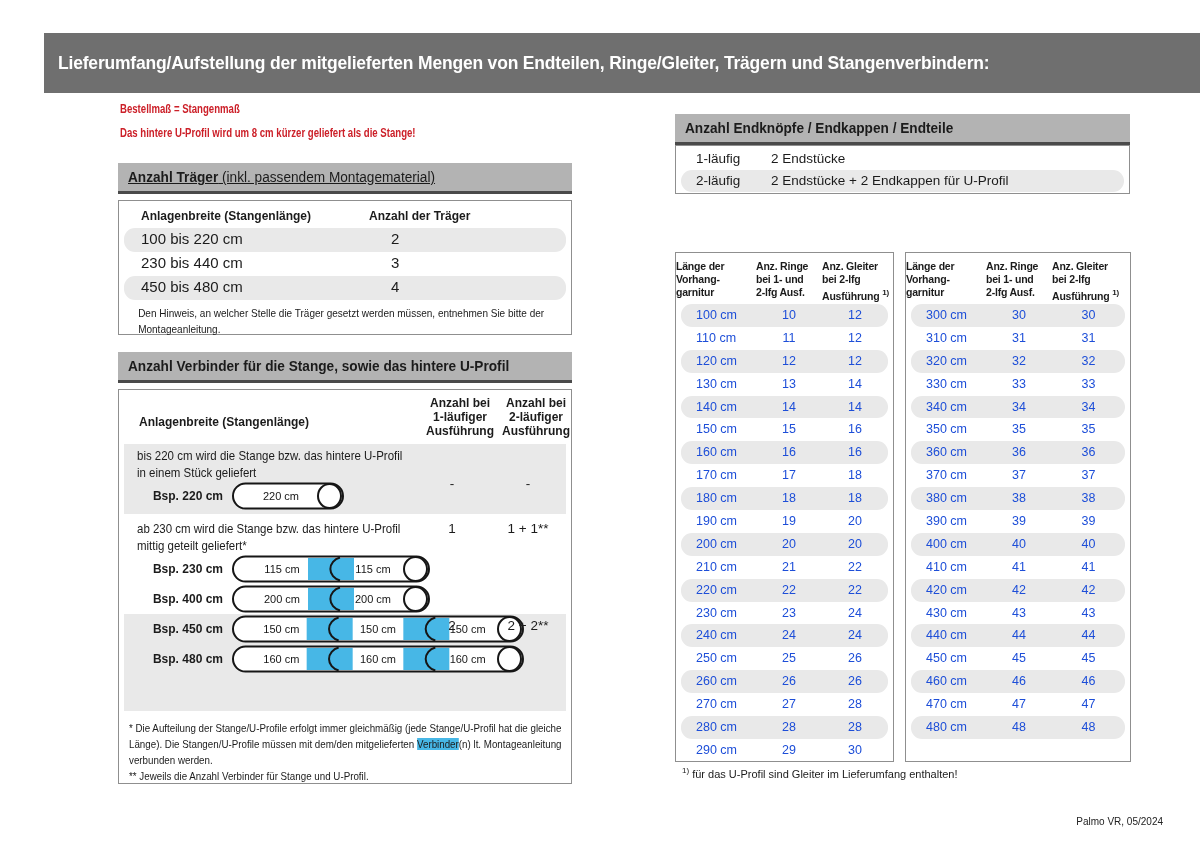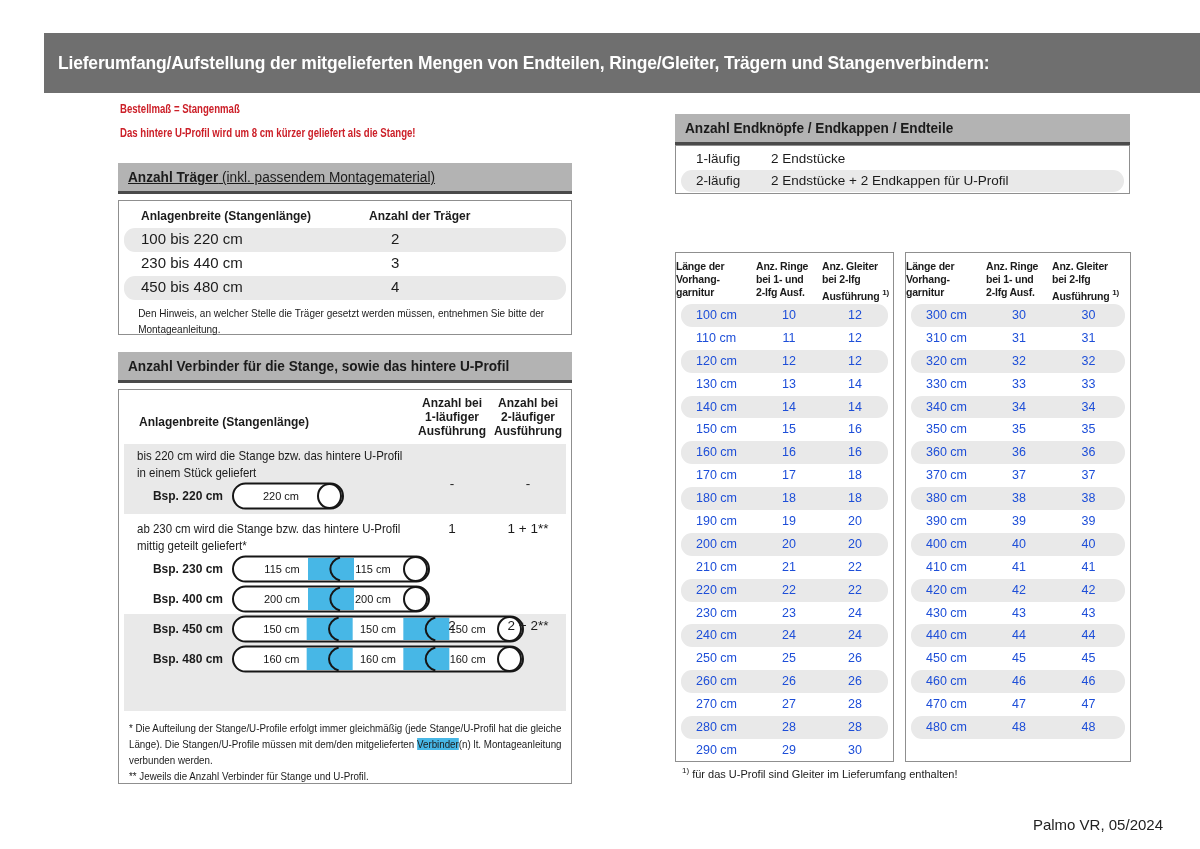--- a/index.html
+++ b/index.html
@@ -40,21 +40,21 @@
   .traeger-rows .c:nth-child(1){width:245px;padding-left:17px;}
   .traeger-rows .c:nth-child(2){padding-left:22px;}
   .traeger-note{font-size:11.5px;line-height:15.5px;margin-top:6px;padding-left:22px;width:478px;
                 transform:scaleX(.87);transform-origin:0 0;}
 
   
   .vb-box{position:absolute;left:118px;top:389px;width:454px;height:395px;border:1px solid #8f8f8f;
           box-sizing:border-box;background:#fff;}
   .vb-h1{position:absolute;left:20px;top:25px;font-weight:bold;font-size:12px;}
   .vb-h23{position:absolute;top:6px;transform:translateX(-50%);text-align:center;
-          font-weight:bold;font-size:12px;line-height:14px;white-space:nowrap;}
+          font-weight:bold;font-size:12px;line-height:14px;white-space:nowrap;margin-left:8px;}
   #vbh2{left:333px;} #vbh3{left:409px;}
   .vb-row{position:absolute;left:5px;right:5px;}
   #vb-row1{top:54px;height:70px;background:#e9e9e9;}
   #vb-row2{top:127px;height:96px;}
   #vb-row3{top:224px;height:97px;background:#e9e9e9;}
   .vb-text{margin-left:13px;padding-top:3px;font-size:13.5px;line-height:17px;}
   .vb-text div{display:inline-block;transform:scaleX(.85);transform-origin:0 50%;white-space:nowrap;}
   .vb-val{position:absolute;transform:translateX(-50%);font-size:13.5px;white-space:nowrap;}
   .vb-v1{left:328px;} .vb-v2{left:404px;}
   #vb-row1 .vb-val{top:32px;} #vb-row2 .vb-val,#vb-row3 .vb-val{top:4px;}
@@ -79,21 +79,21 @@
   .ring-head .hcell:nth-child(1){width:80px;}
   .ring-head .hcell:nth-child(2){width:66px;}
   .ring-head .hcell:nth-child(3){flex:1;}
   .ring-rows .trow{height:22.9px;line-height:22.9px;font-size:12.5px;color:#1d4ed8;}
   .ring-rows .c:nth-child(1){width:75px;padding-left:15px;}
   .ring-rows .c:nth-child(2){width:66px;text-align:center;}
   .ring-rows .c:nth-child(3){flex:1;text-align:center;}
   .ring-foot{position:absolute;left:682px;top:766px;font-size:11px;}
   sup{font-size:8px;}
 
-  .footer{position:absolute;right:37px;top:816px;font-size:15px;color:#222;}
+  .footer{position:absolute;right:37px;top:816px;font-size:10px;color:#222;}
 </style>
 </head>
 <body>
 
 <div class="page">
 
   <div class="topbar" style="background: rgb(111, 111, 111);">
     <span class="title">Lieferumfang/Aufstellung der mitgelieferten Mengen von Endteilen, Ringe/Gleiter, Trägern und Stangenverbindern:</span>
   </div>
 

